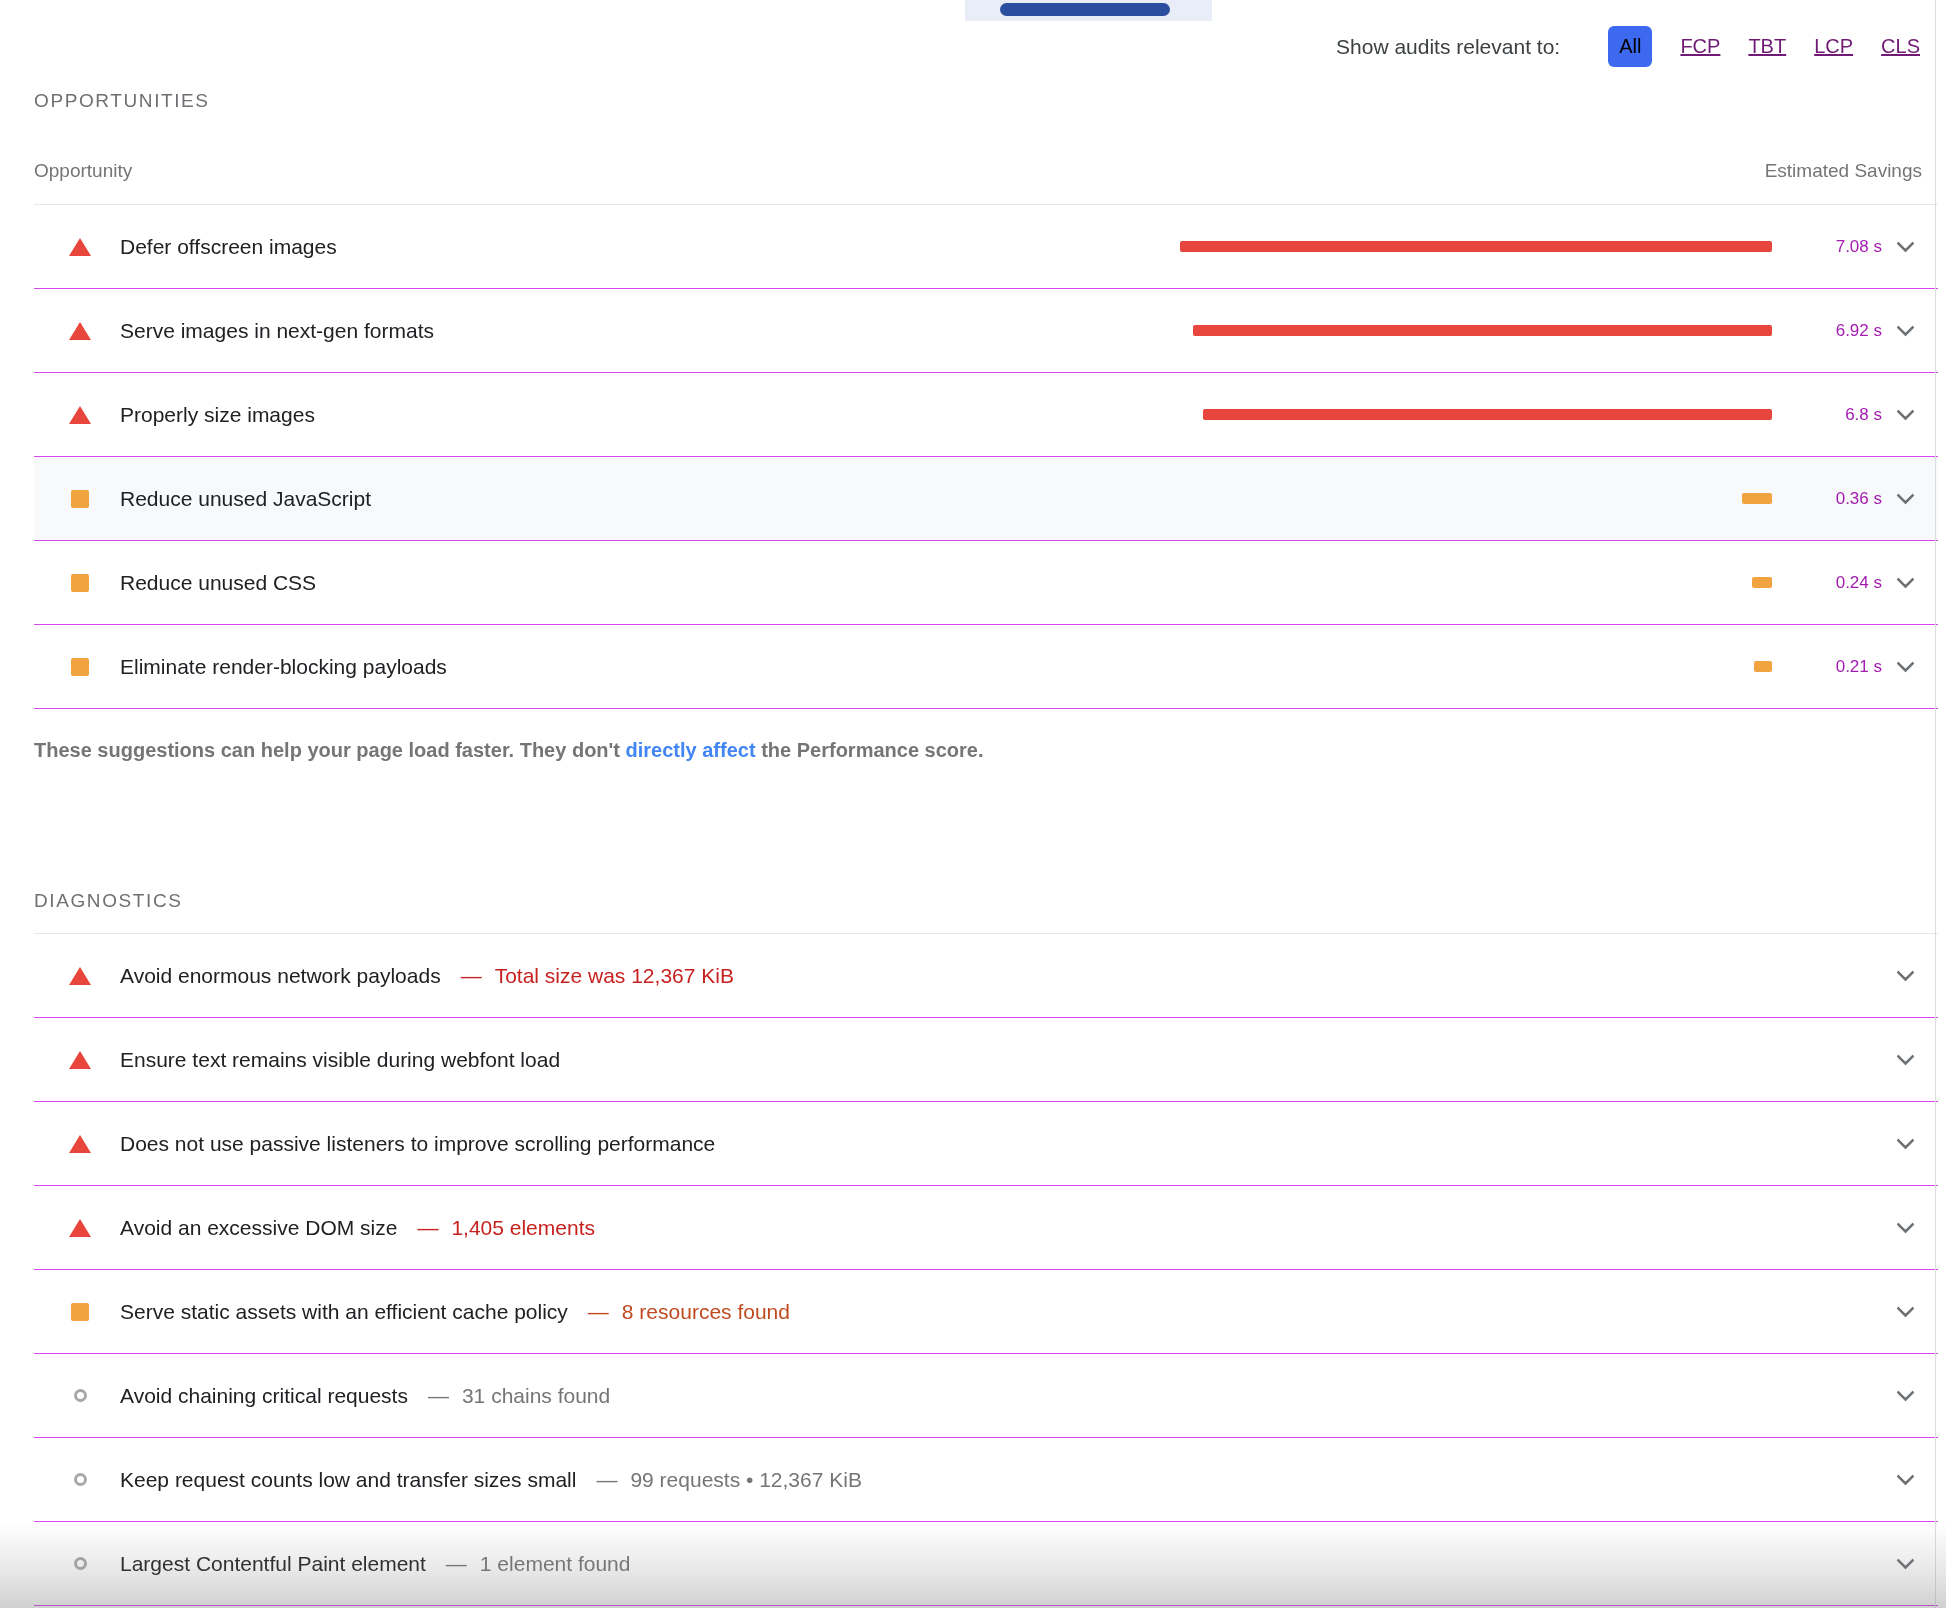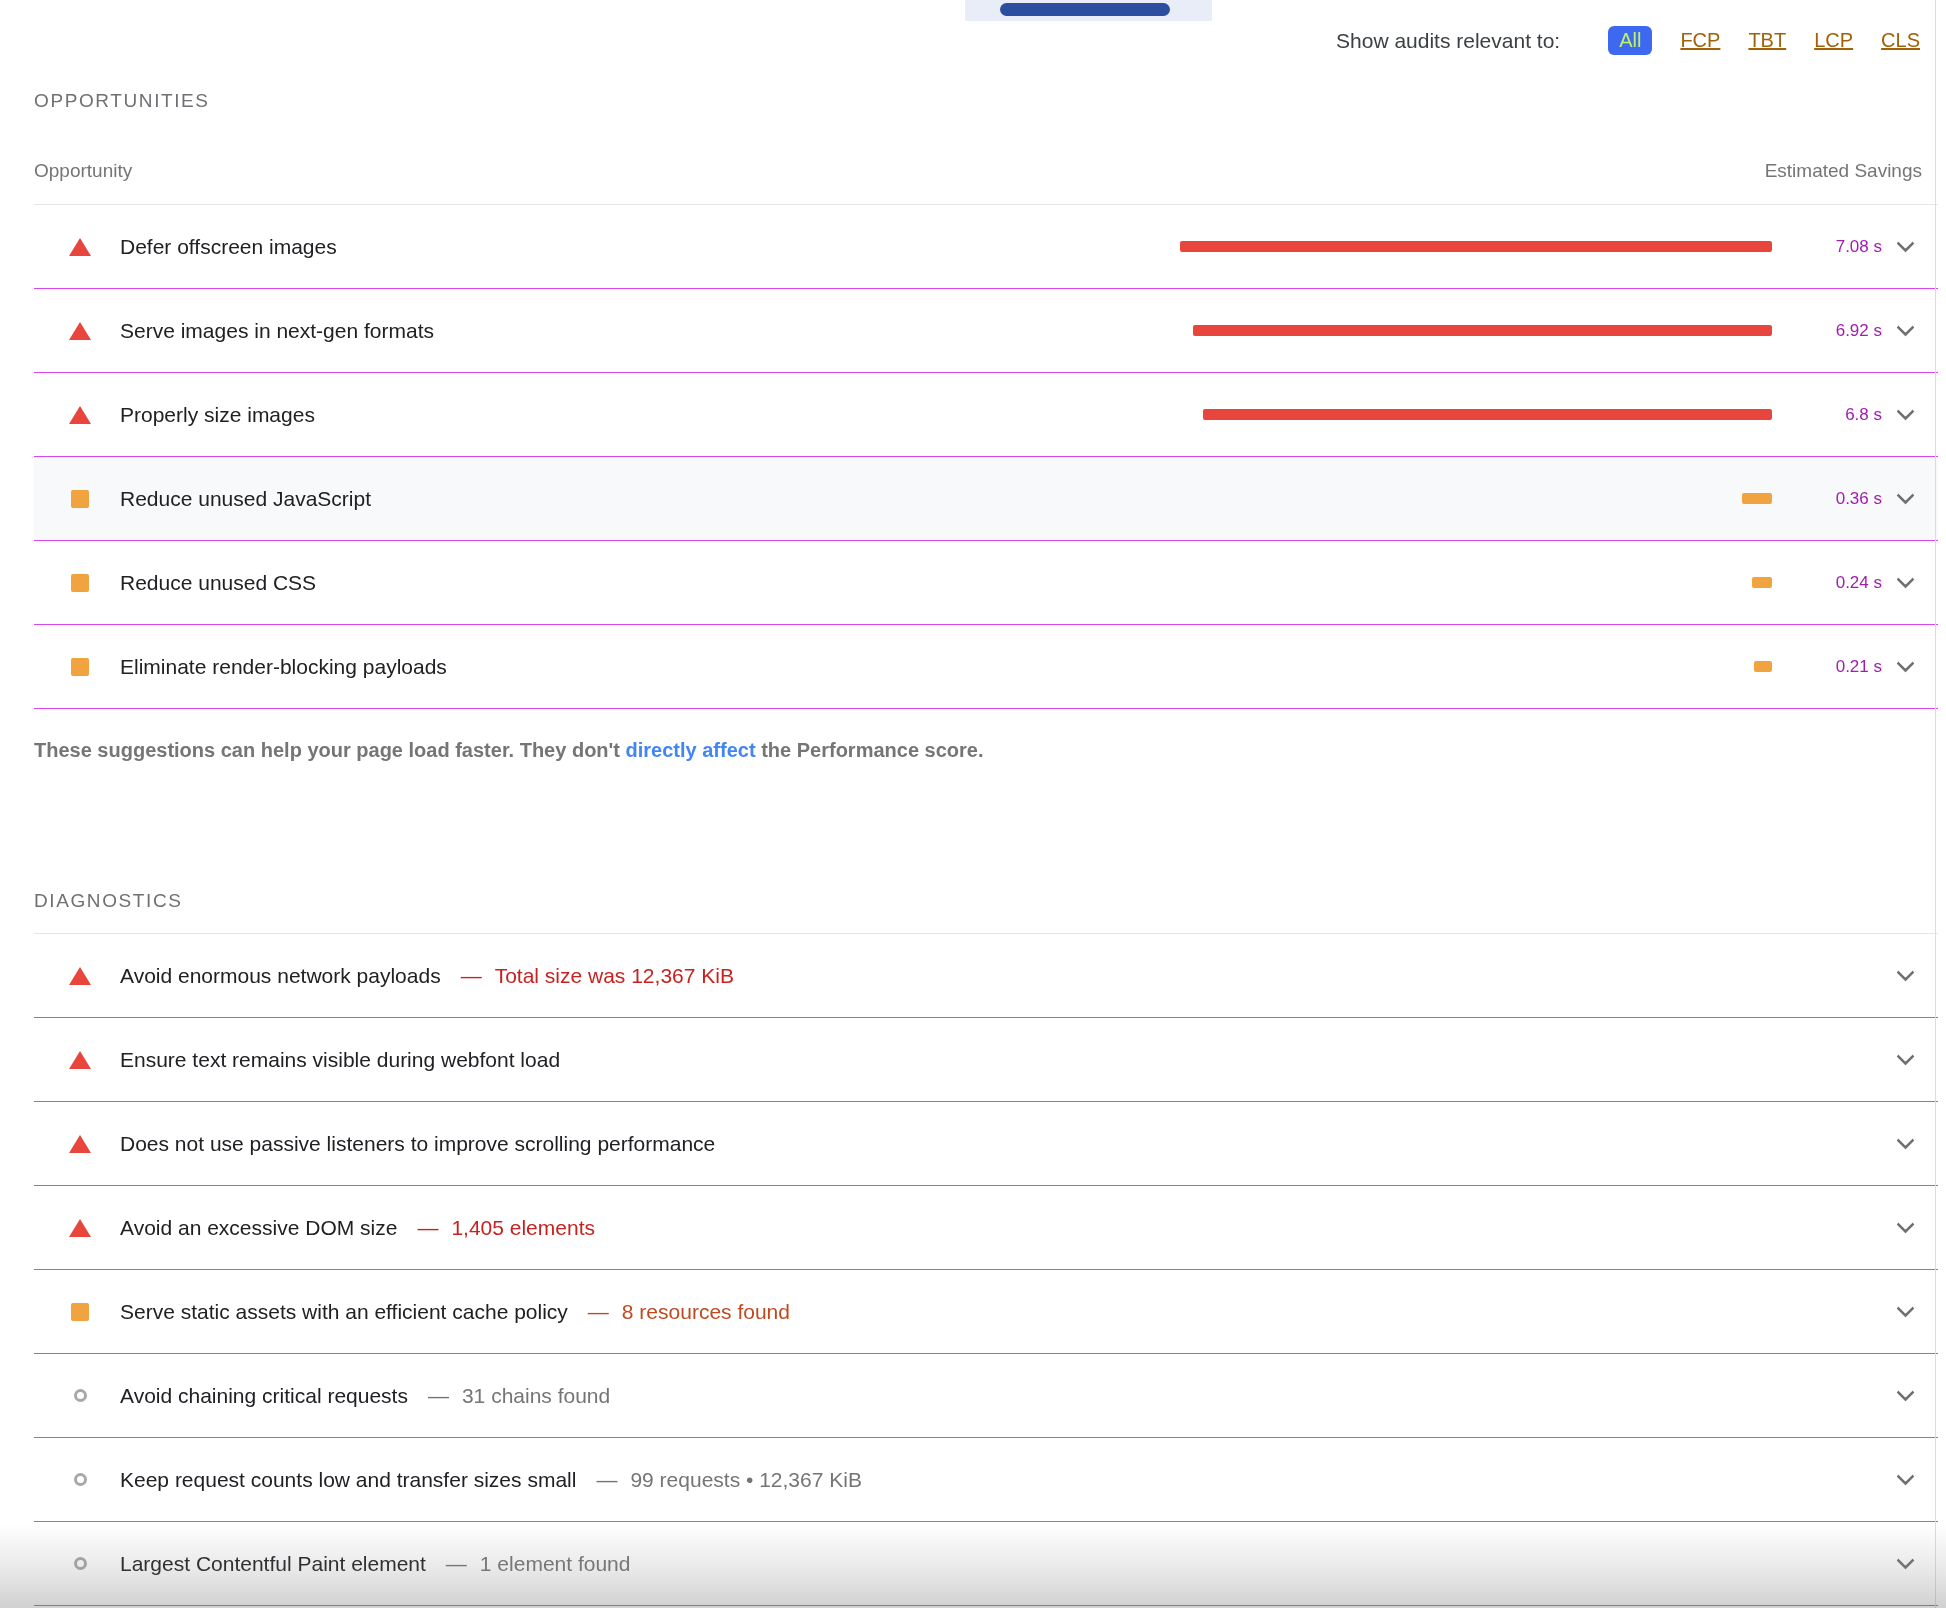--- a/index.html
+++ b/index.html
@@ -7,22 +7,22 @@
   body { font-family:"Liberation Sans", sans-serif; }
   .report { position:relative; width:1946px; height:1608px; background:#fff; overflow:hidden; }
 
   
   .tab-remnant { position:absolute; left:965px; top:0; width:247px; height:21px; background:#e9edf8; }
   .tab-pill { position:absolute; left:35px; top:3px; width:170px; height:13px; border-radius:7px; background:#2b4f9e; }
 
   
   .filter-bar { position:absolute; top:26px; right:26px; display:flex; align-items:center; }
   .filter-label { font-size:21px; color:#3c4043; margin-right:26px; }
-  .chip { font-size:20px; color:#a16207; text-decoration:underline; margin-left:28px; cursor:pointer; }
-  .chip.active { background:#3c69f0; color:#bef264; text-decoration:none; padding:3px 11px; border-radius:6px; margin-left:22px;text-align:center; }
+  .chip { font-size:20px; color:#701a75; text-decoration:underline; margin-left:28px; cursor:pointer; }
+  .chip.active { background:#3c69f0; color:#000000; text-decoration:none; padding:9px 11px; border-radius:6px; margin-left:22px;text-align:center; }
 
   .content { position:absolute; left:34px; top:70px; width:1904px; }
 
   h2.section-title { font-size:19px; font-weight:400; color:#6e7073; letter-spacing:1.6px; }
   .opportunities h2 { margin-top:20px; }
 
   .table-header { display:flex; justify-content:space-between; align-items:center; padding:48px 16px 22px 0; border-bottom:1px solid #e6e6e6; }
   .table-header span { font-size:19px; color:#757575; }
 
   .row { height:84px; display:flex; align-items:center; border-bottom:1px solid #d946ef; padding-left:35px; padding-right:18px; }

